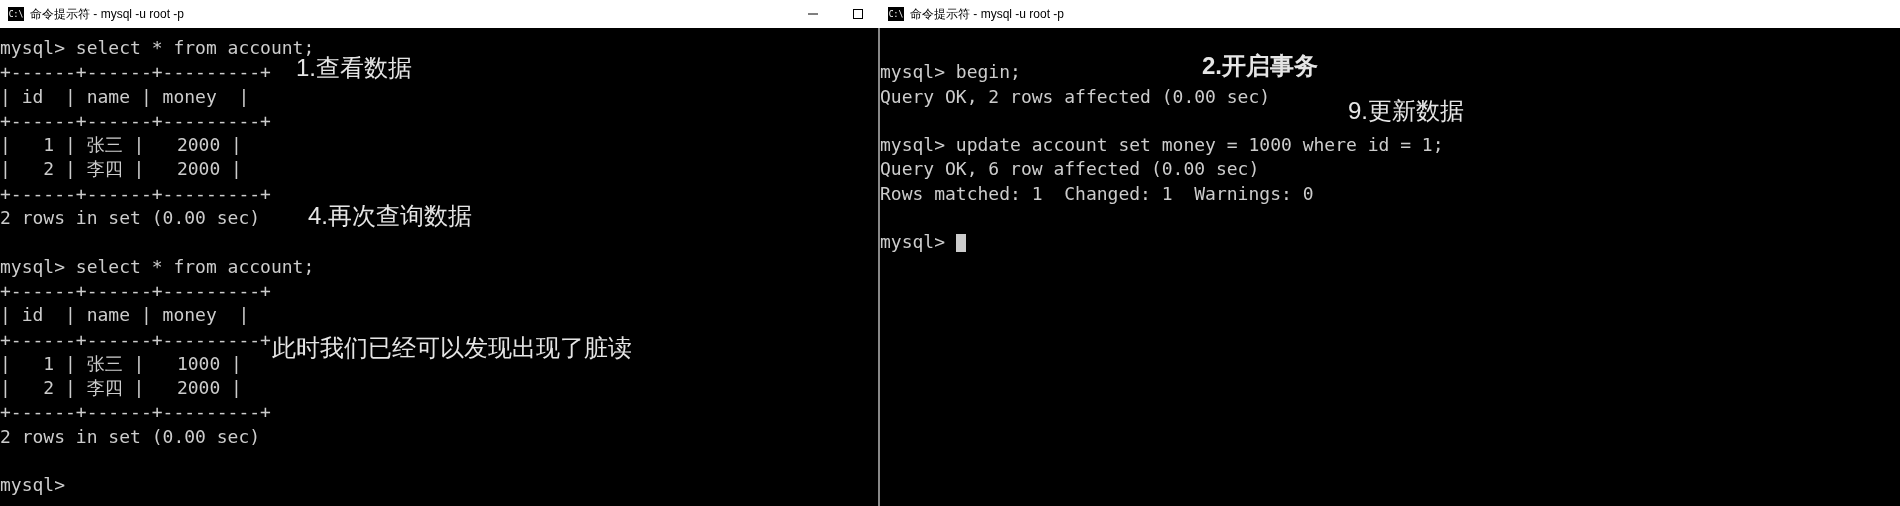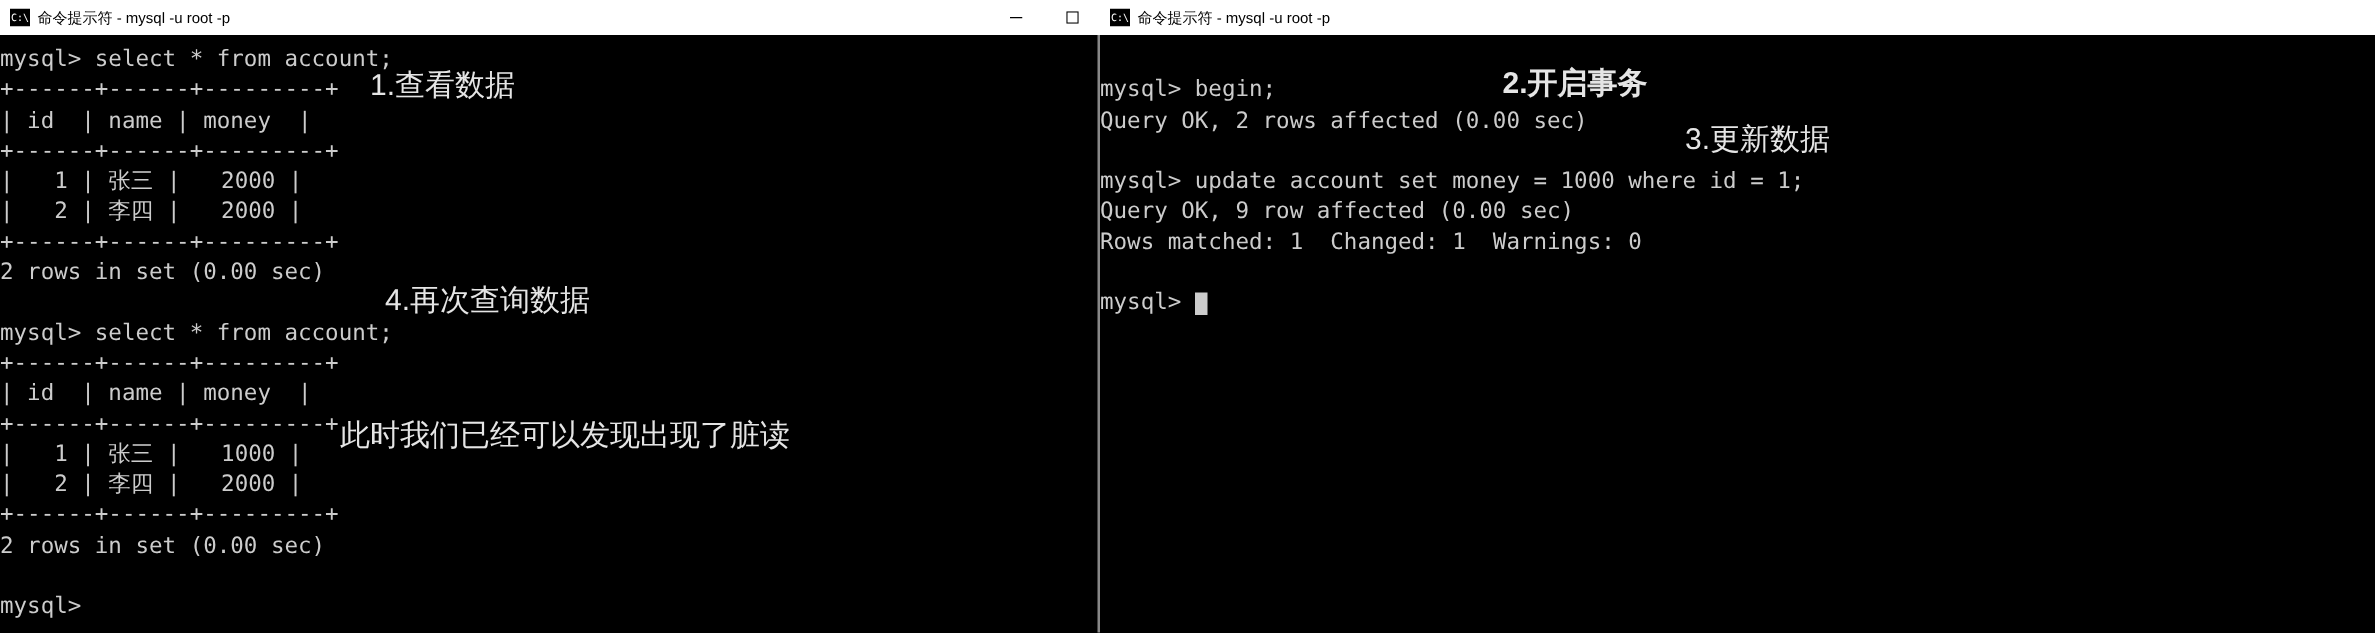--- a/index.html
+++ b/index.html
@@ -83,21 +83,21 @@
     .annotation {
       position: absolute;
       color: #e5e5e5;
       font-family: "Microsoft YaHei", "SimHei", sans-serif;
       font-size: 24px;
       font-weight: 400;
     }
     .anno-1 { left: 296px; top: 52px; }
     .anno-2 { left: 1202px; top: 50px; font-weight: bold; }
     .anno-3 { left: 1348px; top: 95px; }
-    .anno-4 { left: 308px; top: 200px; margin-top: 24px; }
+    .anno-4 { left: 308px; top: 200px; }
     .anno-5 { left: 272px; top: 332px; }
     .cursor {
       display: inline-block;
       width: 10px;
       height: 18px;
       background: #ccc;
       vertical-align: text-bottom;
     }
     .divider {
       position: absolute;
@@ -154,23 +154,23 @@
 <div class="window window-right">
   <div class="titlebar">
     <span class="titlebar-icon">C:\</span>
     <span>命令提示符 - mysql  -u root -p</span>
   </div>
   <div class="terminal-body"><span></span>
 <span>mysql&gt; begin;</span>
 <span>Query OK, 2 rows affected (0.00 sec)</span>
 <span></span>
 <span>mysql&gt; update account set money = 1000 where id = 1;</span>
-<span>Query OK, 9 row affected (0.00 sec)</span>
+<span>Query OK, 6 row affected (0.00 sec)</span>
 <span>Rows matched: 1  Changed: 1  Warnings: 0</span>
 <span></span>
 <span>mysql&gt; </span><span class="cursor"></span></div>
 </div>
 
 <div class="annotation anno-1">1.查看数据</div>
 <div class="annotation anno-2">2.开启事务</div>
-<div class="annotation anno-3">3.更新数据</div>
+<div class="annotation anno-3">9.更新数据</div>
 <div class="annotation anno-4">4.再次查询数据</div>
 <div class="annotation anno-5">此时我们已经可以发现出现了脏读</div>
 
 </body></html>

